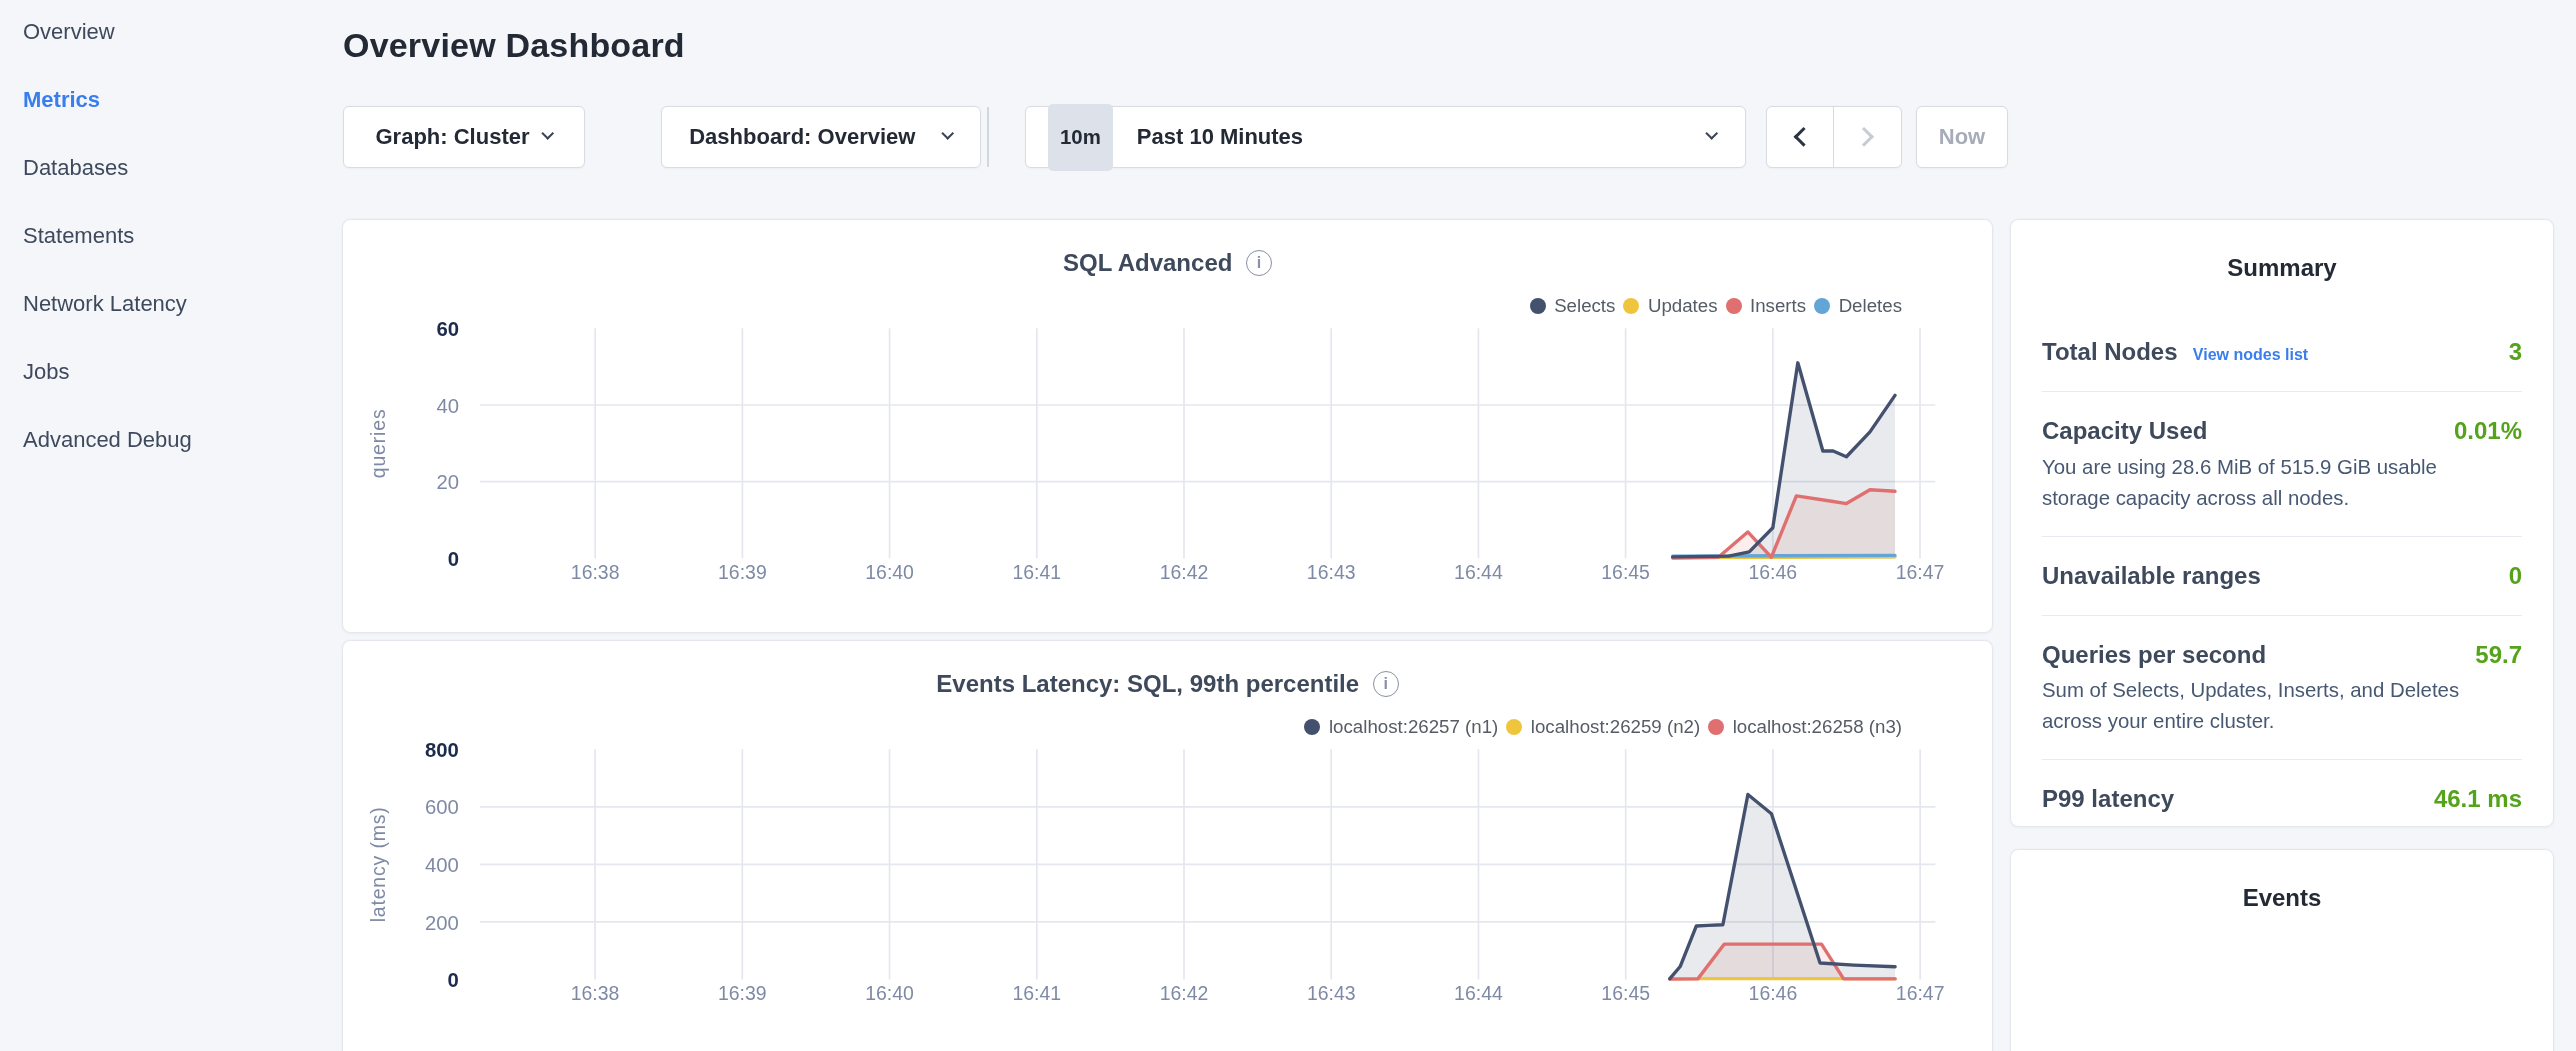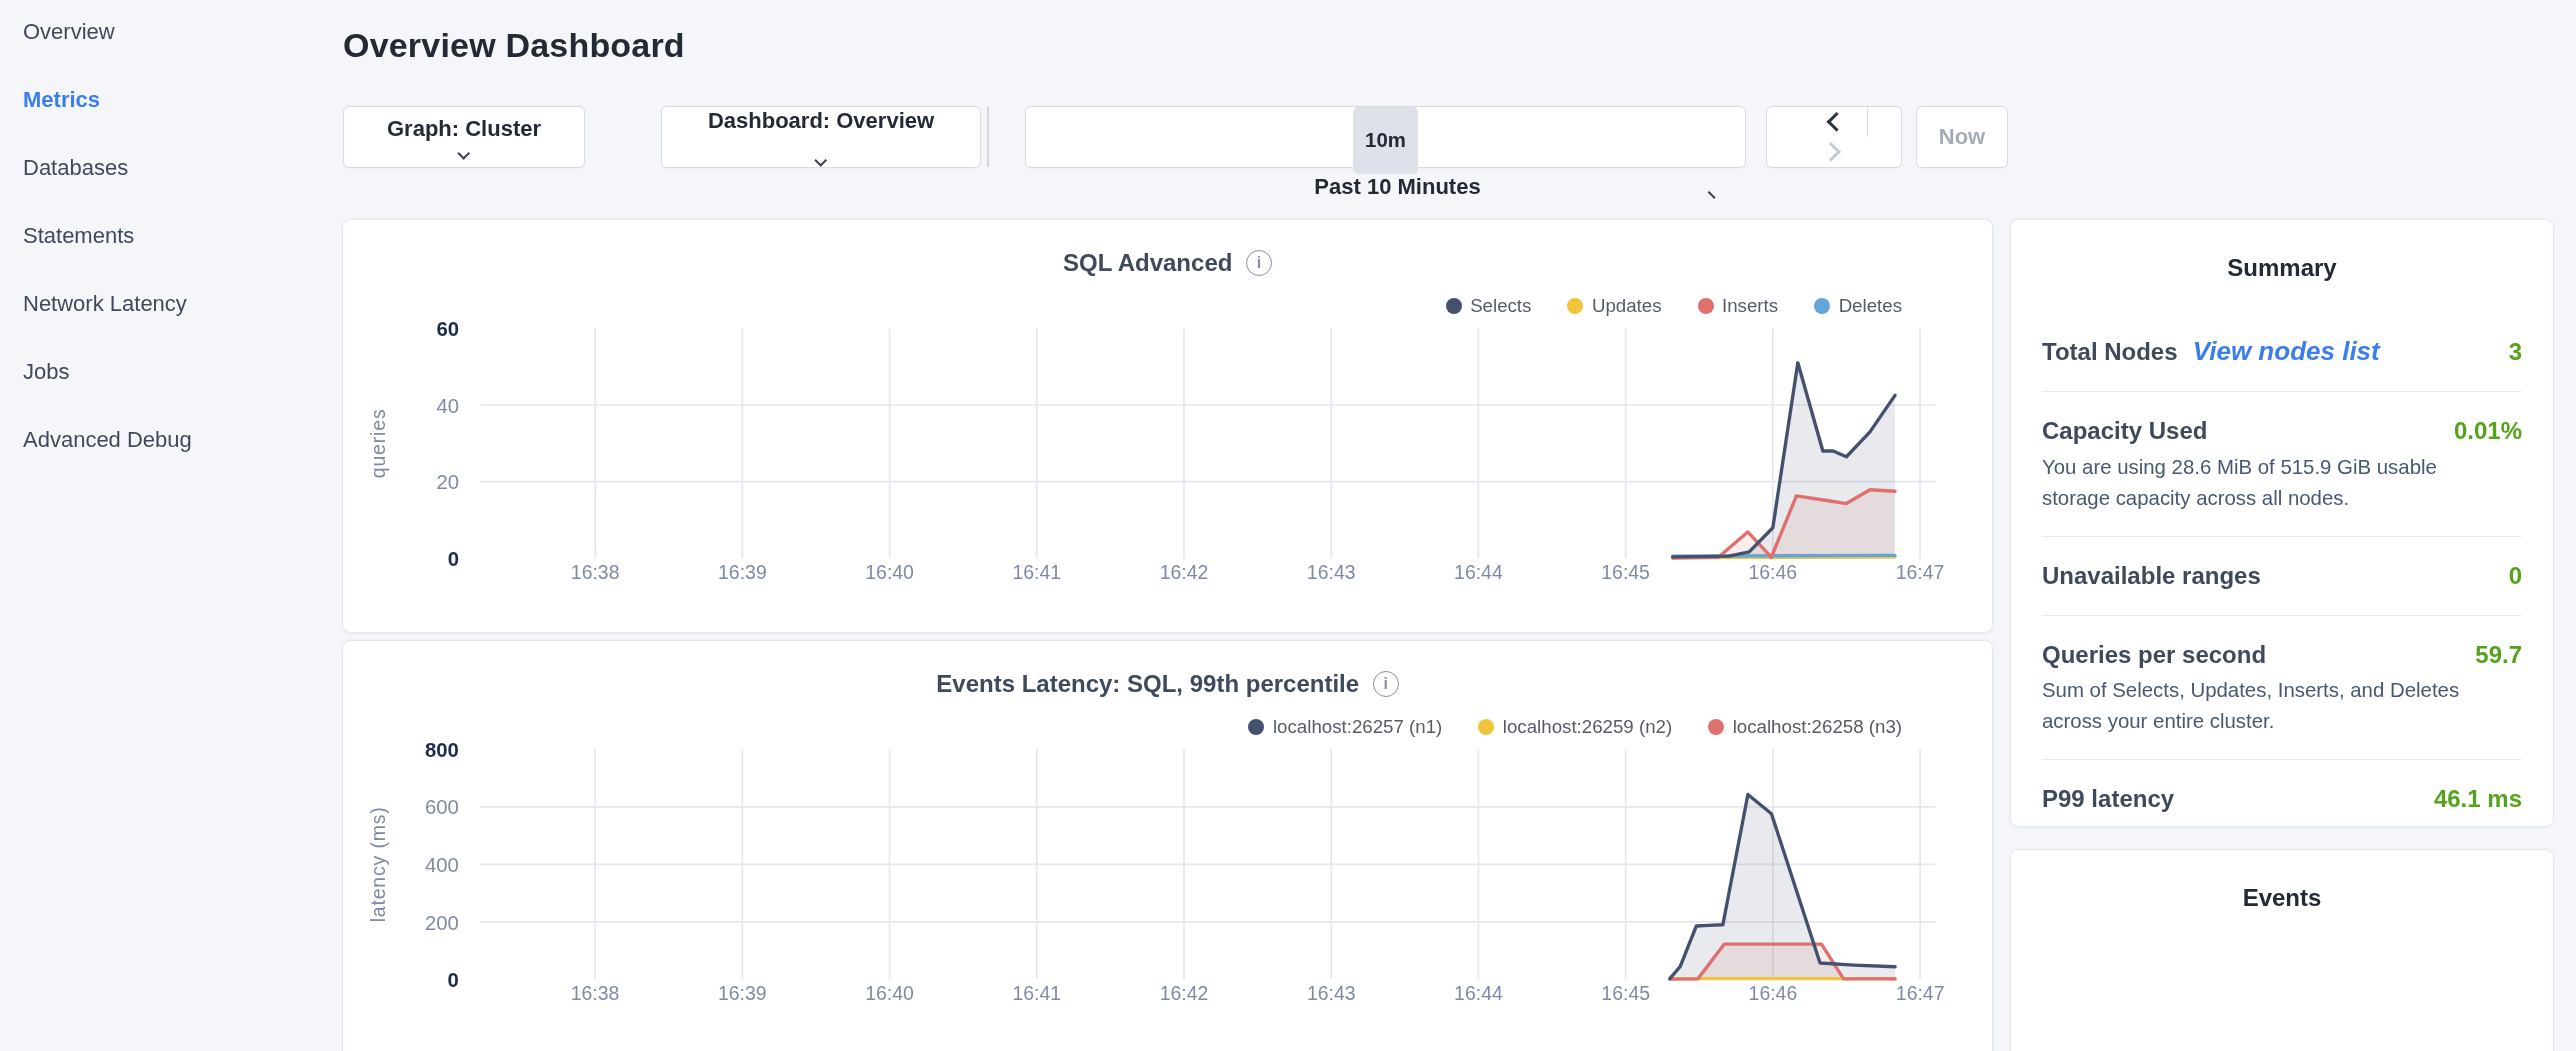--- a/index.html
+++ b/index.html
@@ -14,21 +14,21 @@
   .sidebar ul { list-style:none; position:absolute; left:23px; top:13.6px; }
   .sidebar li { height:68px; line-height:36px; font-size:22px; color:#3e4a5c; cursor:pointer; white-space:nowrap; }
   .sidebar li.active { color:#3a7ded; font-weight:700; }
   
   .page-title { position:absolute; left:343px; top:25.5px; font-size:34px; font-weight:600; color:#242a35; letter-spacing:0.2px; }
   .btn, .timebox, .arrows {
     position:absolute; top:106px; height:62px; background:#fff;
     border:0.9px solid #d8dbe2; border-radius:6px;
     font-size:22px; font-weight:700; color:#242a35;
     display:flex; align-items:center; justify-content:center;
-    box-shadow:0 0.9px 1.7px rgba(30,40,70,.04); cursor:pointer;flex-direction:column;
+    box-shadow:0 0.9px 1.7px rgba(30,40,70,.04); cursor:pointer;
   }
   .btn-graph { left:343px; width:242px; gap:13.6px; }
   .btn-dashboard { left:626px; width:320px; gap:28px;margin-left:35px; }
   .vdivider { position:absolute; left:987px; top:107px; width:1.7px; height:60px; background:#d3d7de; }
   .timebox { left:1025px; width:721px; justify-content:flex-start; padding:0 22px; }
   .chip { background:#dde1e9; border-radius:5.1px; font-size:20.4px; font-weight:700; color:#242a35; padding:22px 12px; }
   .time-label { margin-left:24px; }
   .timebox .chev { margin-left:auto; margin-right:6.8px; }
   .chev { display:inline-block; width:11px; height:11px; border-right:2.6px solid #3c4354; border-bottom:2.6px solid #3c4354; transform:rotate(45deg); margin-top:-6px; }
   .chev.small { width:9.4px; height:9.4px; border-width:2.1px; }
@@ -39,35 +39,35 @@
   .chev.right { width:13.6px; height:13.6px; border-width:3.4px; border-color:#c6cbd4; transform:rotate(-45deg); margin:0 6.8px 0 0; }
   .btn-now { left:1916px; width:92px; color:#a6acb8; cursor:default; }
   
   .card { position:absolute; background:#fff; border:0.9px solid #e3e6ec; border-radius:8.5px; box-shadow:0 0.9px 2.6px rgba(22,33,56,.05); }
   .chart-card { left:342px; width:1651px; }
   .card-c1 { top:219px; height:414px; }
   .card-c2 { top:640px; height:442px; }
   .chart-title-row { position:absolute; left:0; right:0; top:29px; display:flex; align-items:center; justify-content:center; gap:13.6px; }
   .chart-title-row h3 { font-size:24px; font-weight:700; color:#3e4a5c; }
   .info-icon { width:26px; height:26px; border:1.7px solid #8791a3; border-radius:50%; color:#8791a3; font-size:16px; font-weight:600; display:flex; align-items:center; justify-content:center; cursor:pointer; font-style:normal; }
-  .legend { position:absolute; top:75px; right:90px; list-style:none; display:flex; gap:36px; align-items:center; }
+  .legend { position:absolute; top:75px; right:90px; list-style:none; display:flex; gap:8px; align-items:center; }
   .legend li { display:flex; align-items:center; gap:8.5px; font-size:18.7px; color:#555c66; cursor:pointer; }
   .legend .dot { width:16px; height:16px; border-radius:50%; flex:none; }
   .chart-svg { position:absolute; left:0; top:0; width:100%; height:100%; }
   
   .side-card { left:2010px; width:544px; padding:31px 31px 0 31px; }
   .card-summary { top:219px; height:608px; }
   .card-events { top:849px; height:272px; }
   .side-card > h3 { text-align:center; font-size:24px; font-weight:700; color:#242a35; margin-top:3.4px; }
   #summary-rows { margin-top:31px; }
   .srow { padding:22px 0; border-bottom:0.9px solid #e7eaf0; }
   .srow:last-child { border-bottom:none; }
   .srow-top { display:flex; align-items:baseline; }
   .srow-label { font-size:24px; font-weight:700; color:#3e4a5c; line-height:34px; }
-  .srow-link { font-size:26px; font-weight:600; color:#3a7ded; margin-left:15.3px; cursor:pointer; text-decoration:none;font-style:italic; }
+  .srow-link { font-size:16px; font-weight:600; color:#3a7ded; margin-left:15.3px; cursor:pointer; text-decoration:none; }
   .srow-value { margin-left:auto; font-size:24px; font-weight:700; color:#54a31b; }
   .srow-desc { font-size:20.4px; color:#475872; line-height:31px; margin-top:3.4px; max-width:459px; }
   .event-item { margin-top:36px; }
   .event-text { font-size:22px; color:#242a35; line-height:37px; max-width:468px; }
   .event-time { font-size:20.4px; color:#5f6b80; margin-top:3.4px; }
 </style>
 </head>
 <body>
 
 <div class="app">

